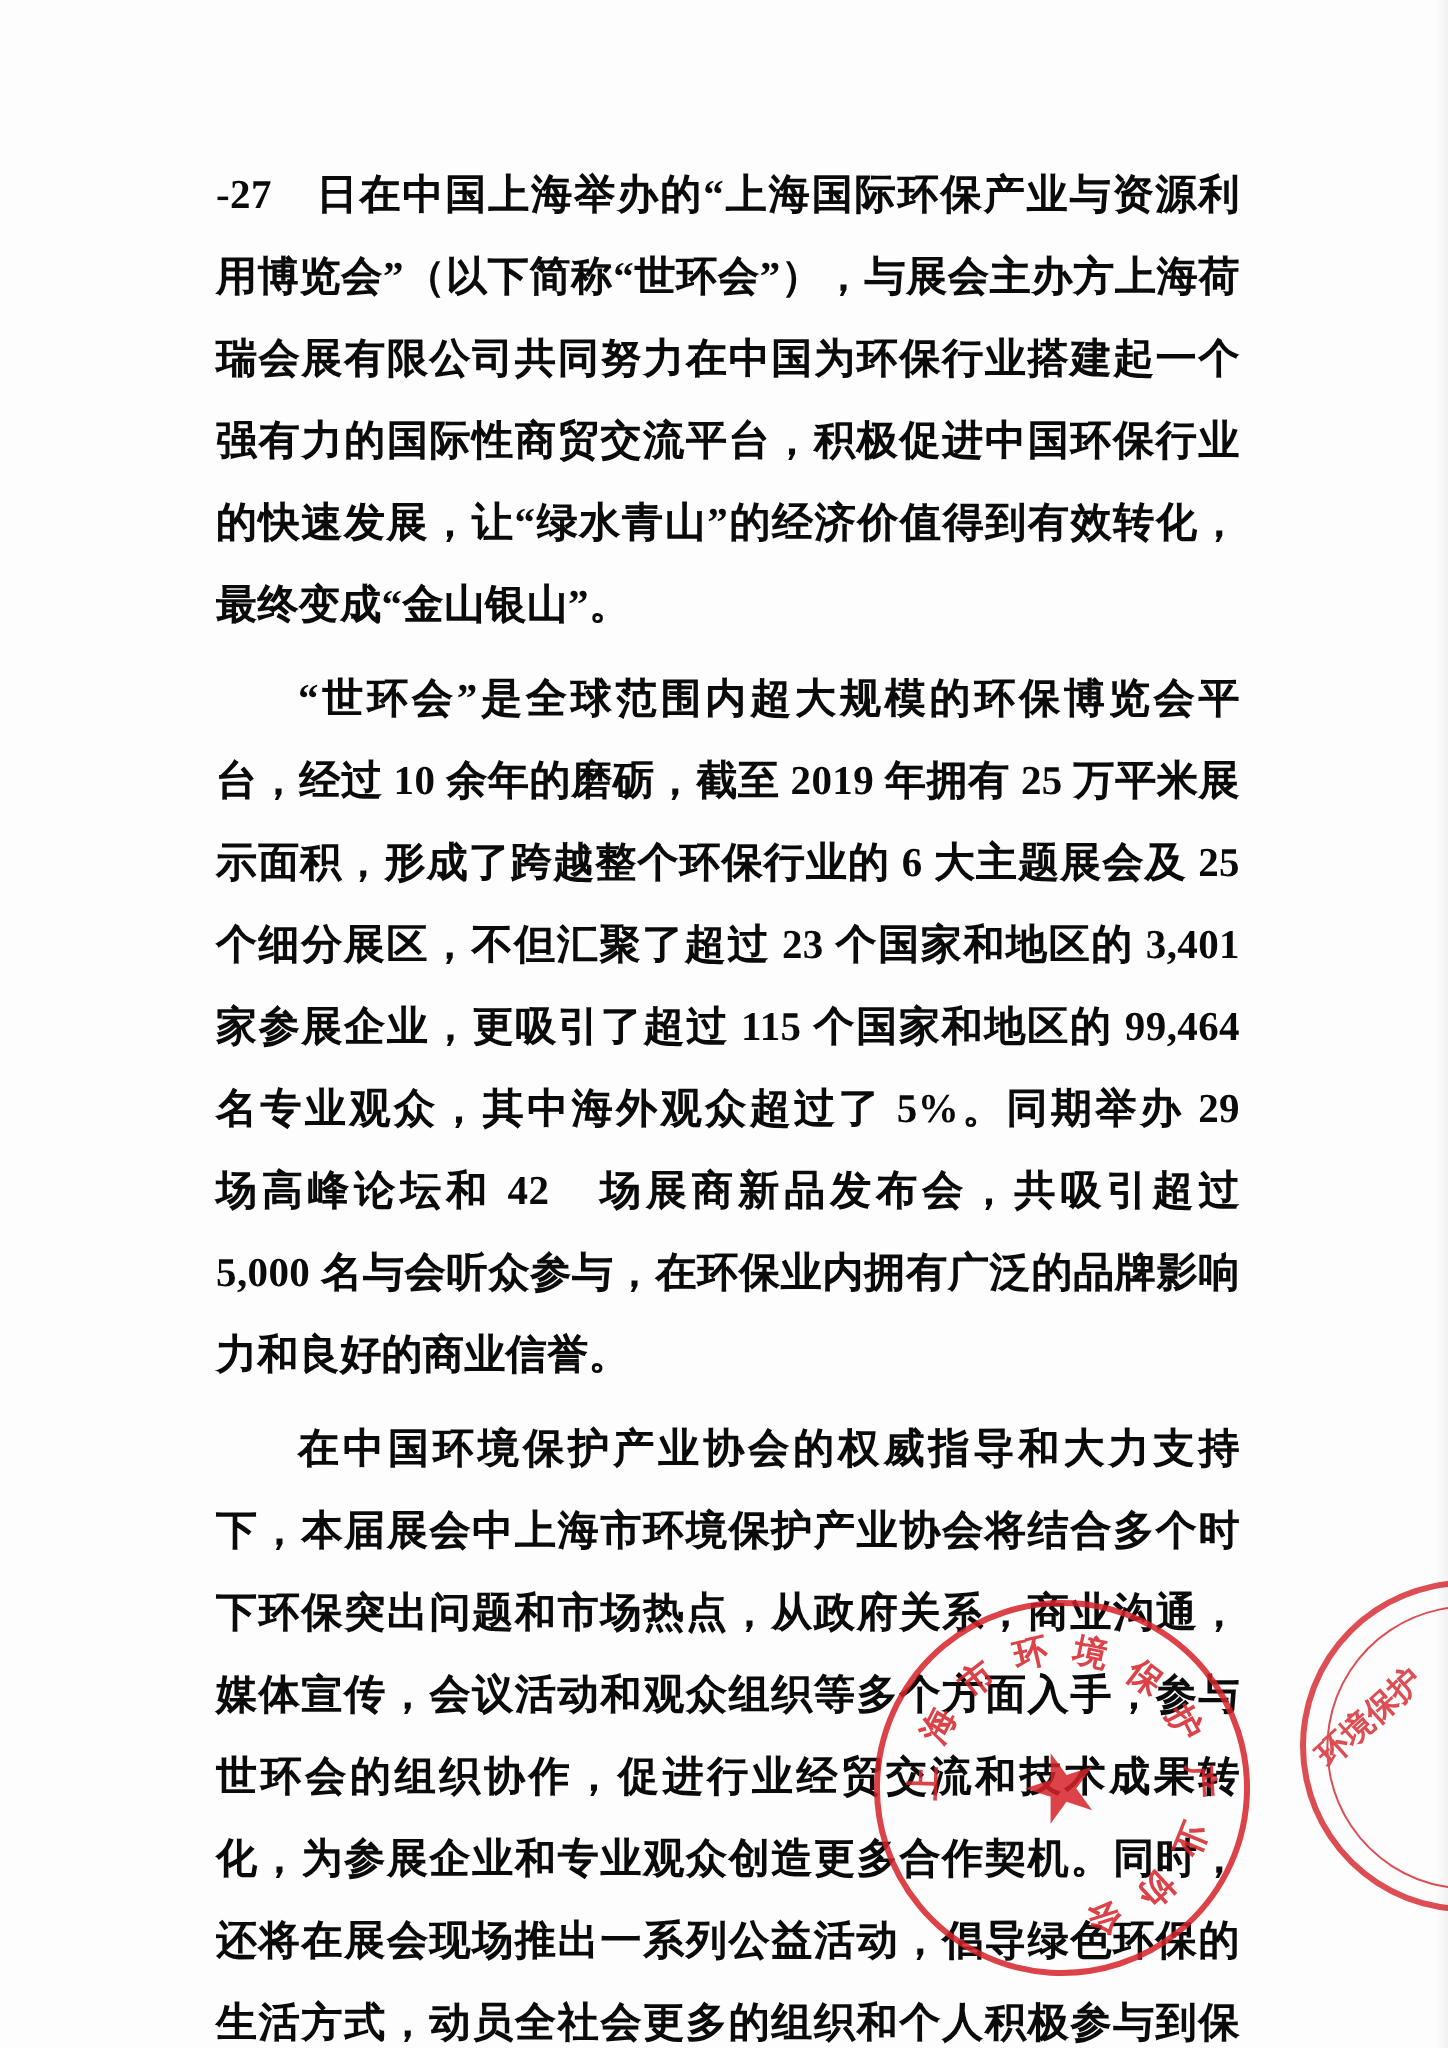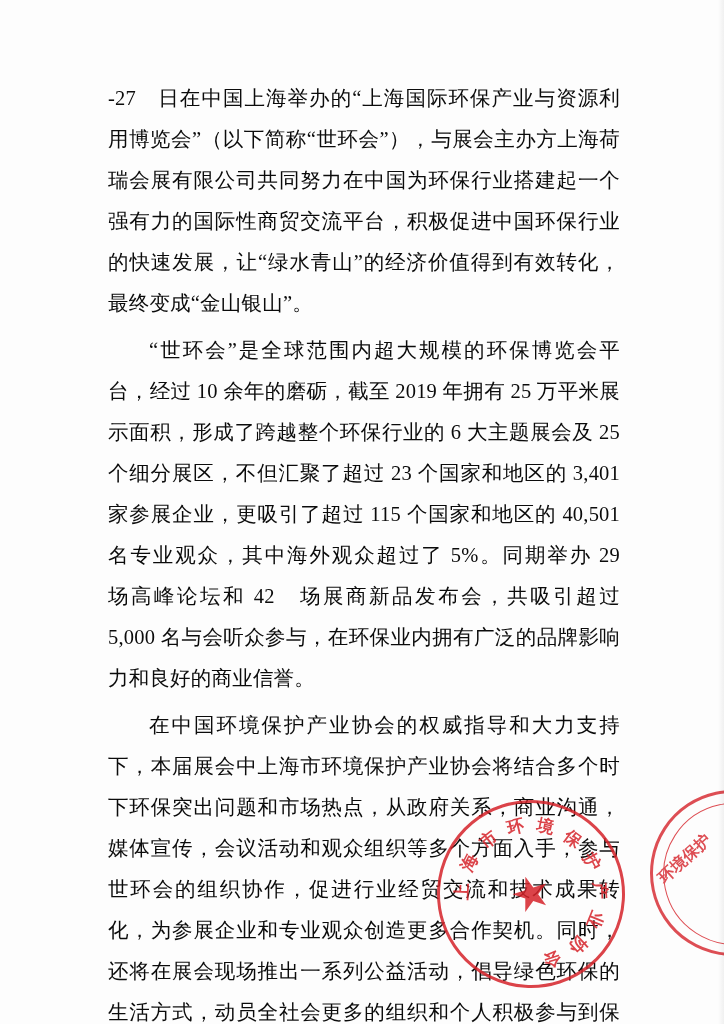--- a/index.html
+++ b/index.html
@@ -24,21 +24,21 @@
     width: 512px;
   }
   .para {
     margin: 0 0 6px 0;
     font-size: 20.5px;
     line-height: 41px;
     color: #0b0b0b;
     text-align: justify;
     text-justify: inter-ideograph;
     letter-spacing: 0.2px;
-    font-weight: 400;
+    font-weight: 700;
   }
   .para.indent {
     text-indent: 2em;
   }
   
   .seal {
     position: absolute;
     border-radius: 50%;
     border: 3px solid #d6232a;
     color: #d6232a;
@@ -122,21 +122,21 @@
     background: linear-gradient(to right, rgba(0,0,0,0.0), rgba(0,0,0,0.05));
   }
 </style>
 </head>
 <body>
 
 <div class="page">
 
   <div class="doc-body">
     <p class="para">-27　日在中国上海举办的“上海国际环保产业与资源利用博览会”（以下简称“世环会”），与展会主办方上海荷瑞会展有限公司共同努力在中国为环保行业搭建起一个强有力的国际性商贸交流平台，积极促进中国环保行业的快速发展，让“绿水青山”的经济价值得到有效转化，最终变成“金山银山”。</p>
-    <p class="para indent">“世环会”是全球范围内超大规模的环保博览会平台，经过 10 余年的磨砺，截至 2019 年拥有 25 万平米展示面积，形成了跨越整个环保行业的 6 大主题展会及 25 个细分展区，不但汇聚了超过 23 个国家和地区的 3,401 家参展企业，更吸引了超过 115 个国家和地区的 40,501　名专业观众，其中海外观众超过了 5%。同期举办 29　场高峰论坛和 42　场展商新品发布会，共吸引超过 5,000 名与会听众参与，在环保业内拥有广泛的品牌影响力和良好的商业信誉。</p>
+    <p class="para indent">“世环会”是全球范围内超大规模的环保博览会平台，经过 10 余年的磨砺，截至 2019 年拥有 25 万平米展示面积，形成了跨越整个环保行业的 6 大主题展会及 25 个细分展区，不但汇聚了超过 23 个国家和地区的 3,401 家参展企业，更吸引了超过 115 个国家和地区的 99,464　名专业观众，其中海外观众超过了 5%。同期举办 29　场高峰论坛和 42　场展商新品发布会，共吸引超过 5,000 名与会听众参与，在环保业内拥有广泛的品牌影响力和良好的商业信誉。</p>
     <p class="para indent">在中国环境保护产业协会的权威指导和大力支持下，本届展会中上海市环境保护产业协会将结合多个时下环保突出问题和市场热点，从政府关系，商业沟通，媒体宣传，会议活动和观众组织等多个方面入手，参与世环会的组织协作，促进行业经贸交流和技术成果转化，为参展企业和专业观众创造更多合作契机。同时，还将在展会现场推出一系列公益活动，倡导绿色环保的生活方式，动员全社会更多的组织和个人积极参与到保护生存环境，应对气候危机的历史性努力当中。</p>
   </div>
 
   <div class="seal seal-main">
     <div class="seal-text" id="seal-ring">
         <span style="transform: translate(-64.8388px, -23.5994px) rotate(290deg) translate(-50%, -50%);">上</span>
         <span style="transform: translate(-48.7904px, -48.7904px) rotate(315deg) translate(-50%, -50%);">海</span>
         <span style="transform: translate(-23.5994px, -64.8388px) rotate(340deg) translate(-50%, -50%);">市</span>
         <span style="transform: translate(6.01375px, -68.7374px) rotate(365deg) translate(-50%, -50%);">环</span>
         <span style="transform: translate(34.5px, -59.7558px) rotate(390deg) translate(-50%, -50%);">境</span>

